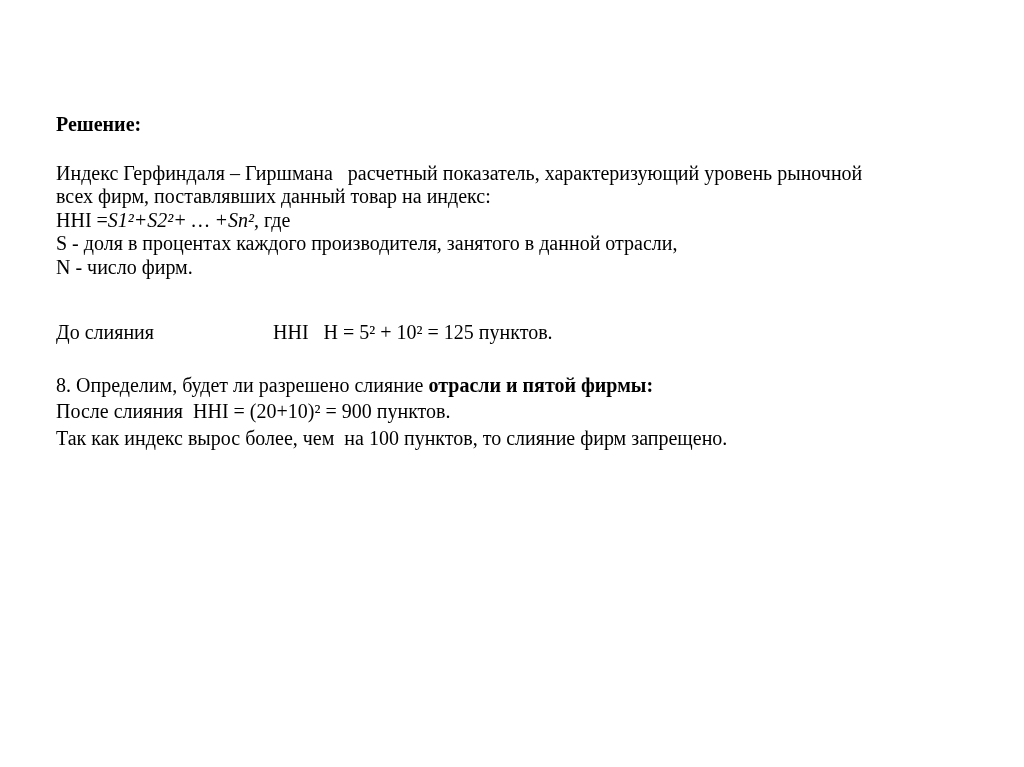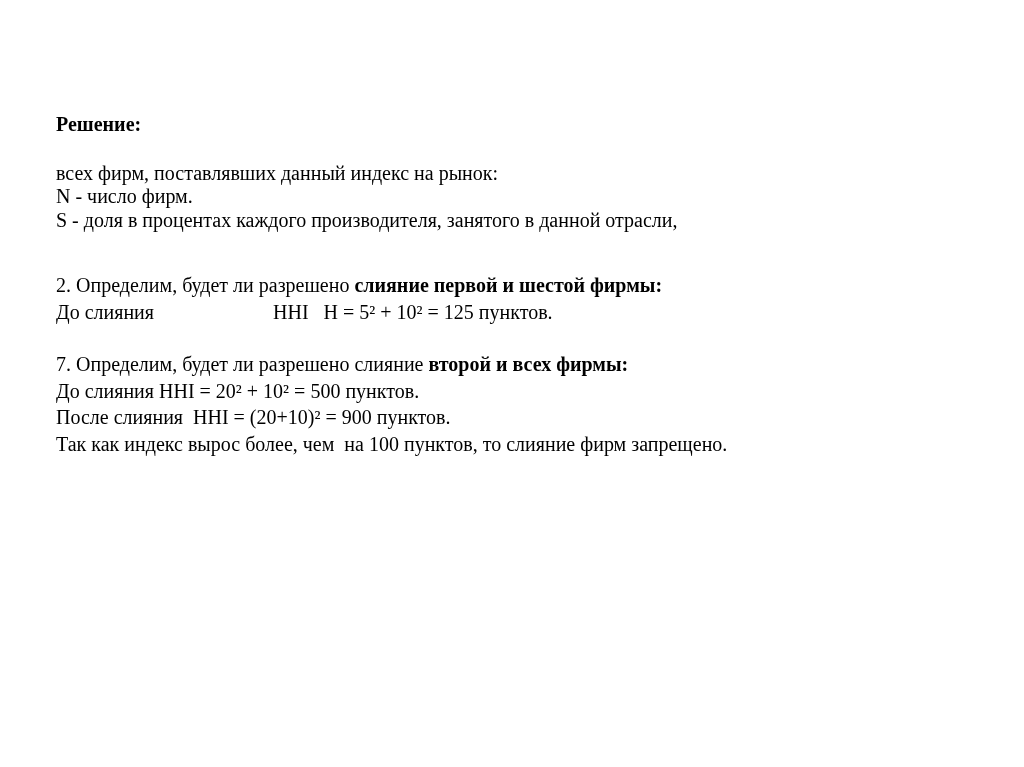--- a/index.html
+++ b/index.html
@@ -43,30 +43,30 @@
   .lbl-after  { display: inline-block; width: 150px; }
 </style>
 </head>
 <body>
 
 <div class="slide">
 
   <div class="line title-line">Решение:</div>
 
   <div class="intro-block">
-    <div class="line">всех фирм, поставлявших данный индекс на рынок:</div>
+    <div class="line">Индекс Герфиндаля – Гиршмана   расчетный показатель, характеризующий уровень рыночной</div>
+    <div class="line">всех фирм, поставлявших данный товар на индекс:</div>
+    <div class="line"><span>HHI =</span><span class="ital">S1²+S2²+ … +Sn²</span><span>, где</span></div>
+    <div class="line">S - доля в процентах каждого производителя, занятого в данной отрасли,</div>
     <div class="line">N - число фирм.</div>
-    <div class="line">S - доля в процентах каждого производителя, занятого в данной отрасли,</div>
   </div>
 
   <div class="step-block block2">
-    <div class="line"><span>2. Определим, будет ли разрешено </span><span class="bold">слияние первой и шестой фирмы:</span></div>
     <div class="line"><span class="lbl-before">До слияния</span><span>HHI   H = 5² + 10² = 125 пунктов.</span></div>
   </div>
 
   <div class="step-block block3">
-    <div class="line"><span>7. Определим, будет ли разрешено слияние </span><span class="bold">второй и всех фирмы:</span></div>
-    <div class="line">До слияния HHI = 20² + 10² = 500 пунктов.</div>
+    <div class="line"><span>8. Определим, будет ли разрешено слияние </span><span class="bold">отрасли и пятой фирмы:</span></div>
     <div class="line">После слияния  HHI = (20+10)² = 900 пунктов.</div>
     <div class="line">Так как индекс вырос более, чем  на 100 пунктов, то слияние фирм запрещено.</div>
   </div>
 
 </div>
 
 </body></html>

